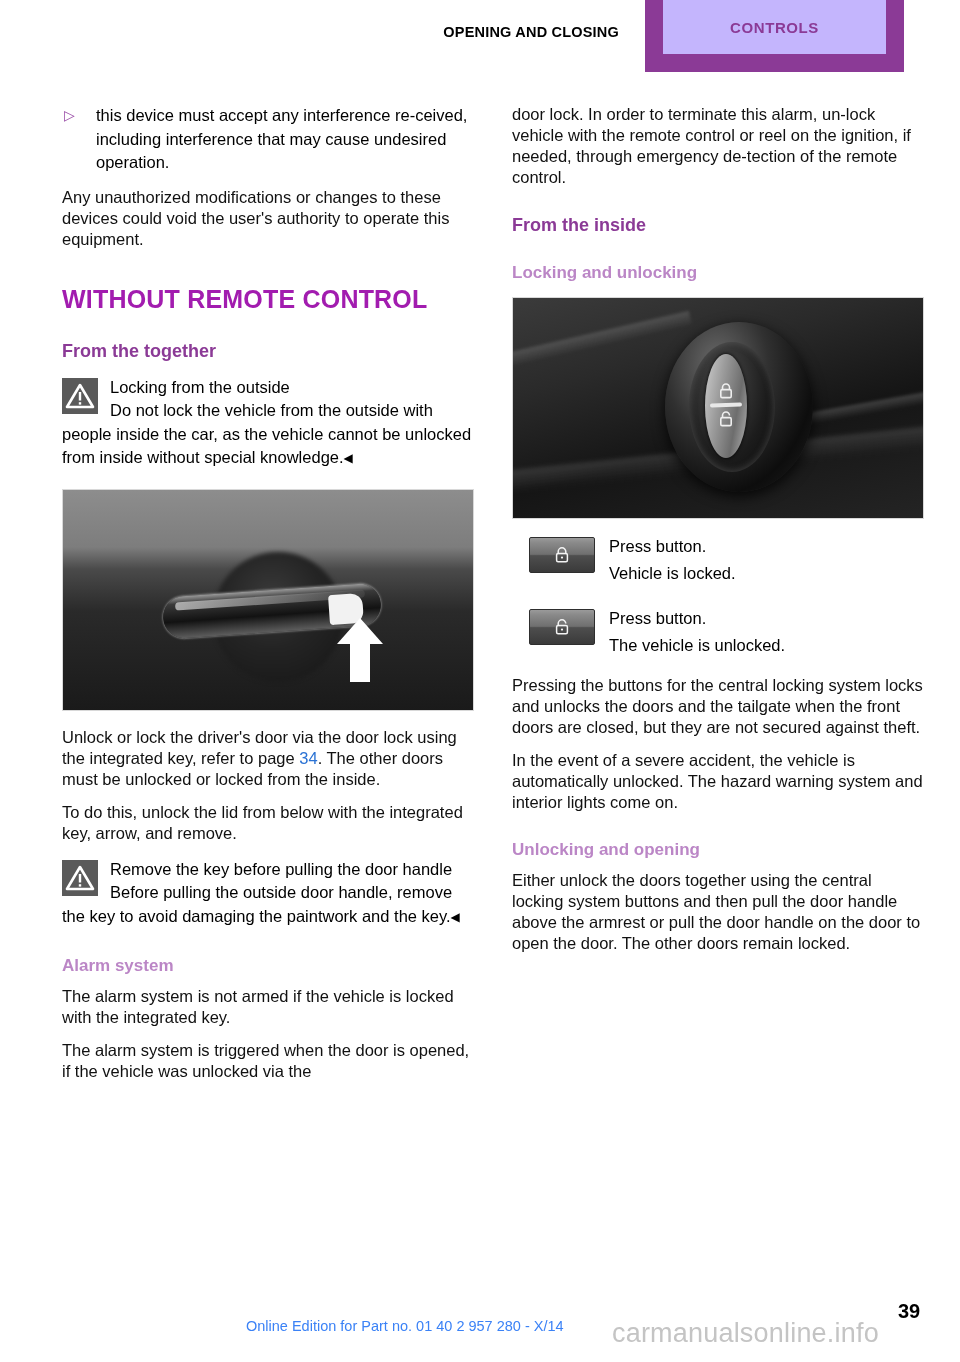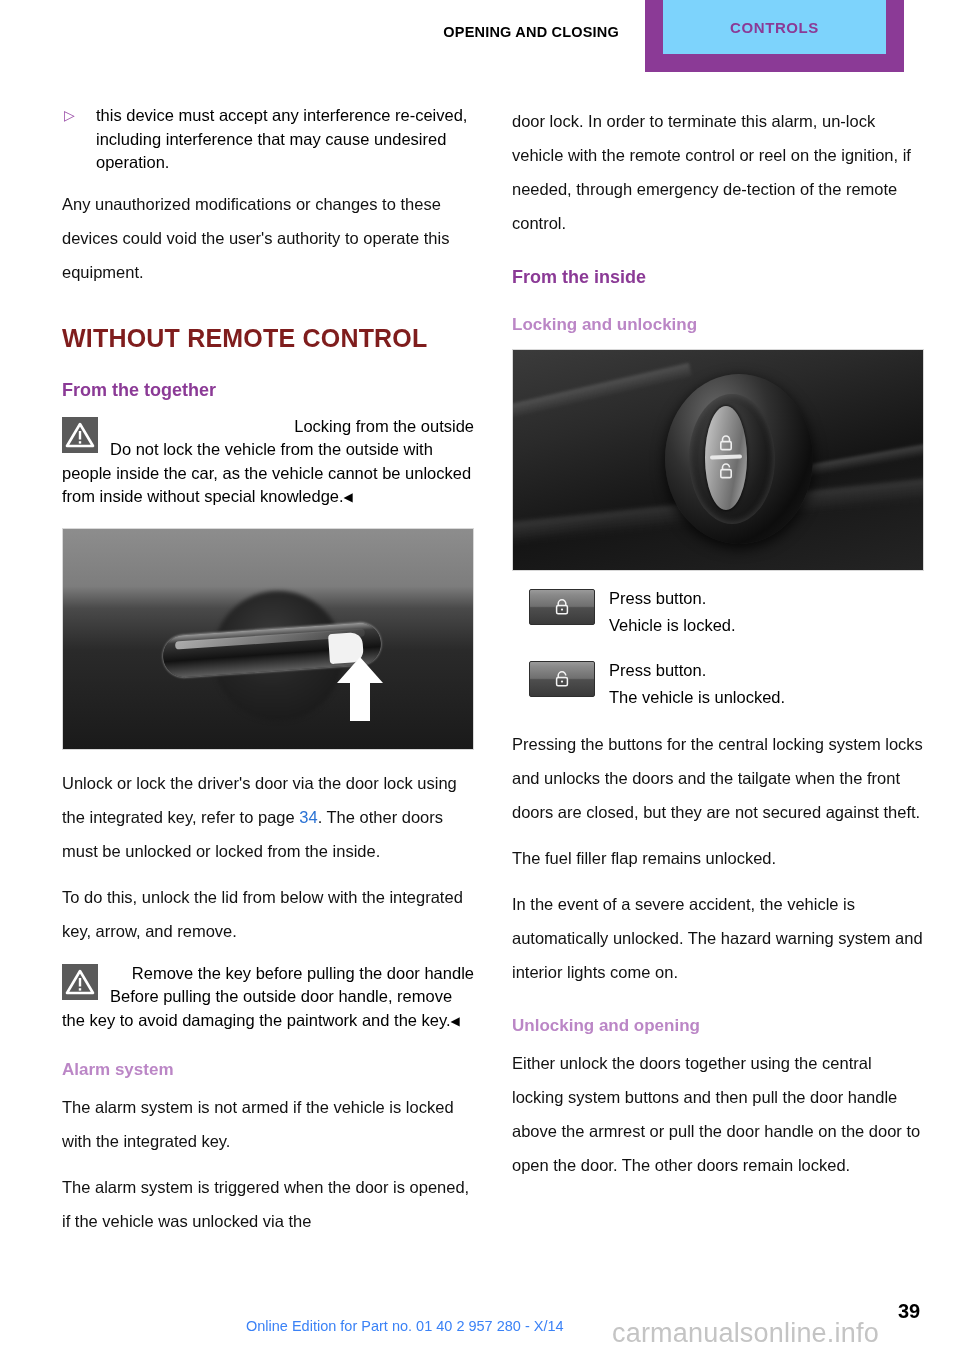--- a/index.html
+++ b/index.html
@@ -41,21 +41,21 @@
     width: 259px;
     height: 72px;
     background: #8b3a96;
   }
   .header-tab-inner {
     position: absolute;
     left: 18px;
     top: 0;
     width: 223px;
     height: 54px;
-    background: #7dd3fc;
+    background: #c4b5fd;
     display: flex;
     align-items: center;
     justify-content: center;
   }
   .header-tab-label {
     font-size: 15px;
     font-weight: bold;
     color: #8b3a96;
     letter-spacing: 0.6px;
     text-transform: uppercase;
@@ -66,21 +66,21 @@
     position: absolute;
     top: 104px;
     width: 412px;
   }
   .col-left  { left: 62px; }
   .col-right { left: 512px; }
 
   p, .para {
     margin: 0 0 0 0;
     font-size: 16.5px;
-    line-height: 34px;
+    line-height: 21px;
     color: #111111;
   }
   .para + .para { margin-top: 12px; }
 
   
   .bullet-row {
     display: flex;
     align-items: flex-start;
   }
   .bullet-glyph {
@@ -97,21 +97,21 @@
     font-size: 16.5px;
     line-height: 23.5px;
   }
 
   
   h1.sec-title {
     margin: 34px 0 0 0;
     font-size: 25px;
     line-height: 30px;
     font-weight: bold;
-    color: #7f1d1d;
+    color: #a21caf;
     letter-spacing: 0.2px;
     text-transform: uppercase;
   }
   h2.sub-title {
     margin: 26px 0 0 0;
     font-size: 18px;
     line-height: 22px;
     font-weight: bold;
     color: #8b3a96;
   }
@@ -134,21 +134,21 @@
     height: 36px;
     background: #5a5a5a;
     margin: 2px 12px 0 0;
     position: relative;
   }
   .note-icon svg { display: block; }
   .note-body {
     font-size: 16.5px;
     line-height: 23.5px;
   }
-  .note-lead { display: block; text-align: right; }
+  .note-lead { display: block; }
   .endmark {
     font-size: 12px;
     vertical-align: 1px;
     letter-spacing: 0;
   }
 
   
   .figure {
     margin-top: 18px;
     width: 412px;
@@ -461,21 +461,20 @@
         <circle cx="10" cy="12.6" r="1.1" fill="#f4f4f4"></circle>
       </svg>
     </span>
     <span class="step-text">
       <span class="line">Press button.</span>
       <span class="line">The vehicle is unlocked.</span>
     </span>
   </div>
 
   <p class="para" style="margin-top:18px">Pressing the buttons for the central locking system locks and unlocks the doors and the tailgate when the front doors are closed, but they are not secured against theft.</p>
-  <p class="para" style="margin-top:12px">The fuel filler flap remains unlocked.</p>
   <p class="para" style="margin-top:12px">In the event of a severe accident, the vehicle is automatically unlocked. The hazard warning system and interior lights come on.</p>
 
   <h3 class="subsub-title">Unlocking and opening</h3>
   <p class="para" style="margin-top:10px">Either unlock the doors together using the central locking system buttons and then pull the door handle above the armrest or pull the door handle on the door to open the door. The other doors remain locked.</p>
 
 </div>
 
 <div class="watermark">carmanualsonline.info</div>
 <div class="footer">
   <span class="footer-text">Online Edition for Part no. 01 40 2 957 280 - X/14</span>

